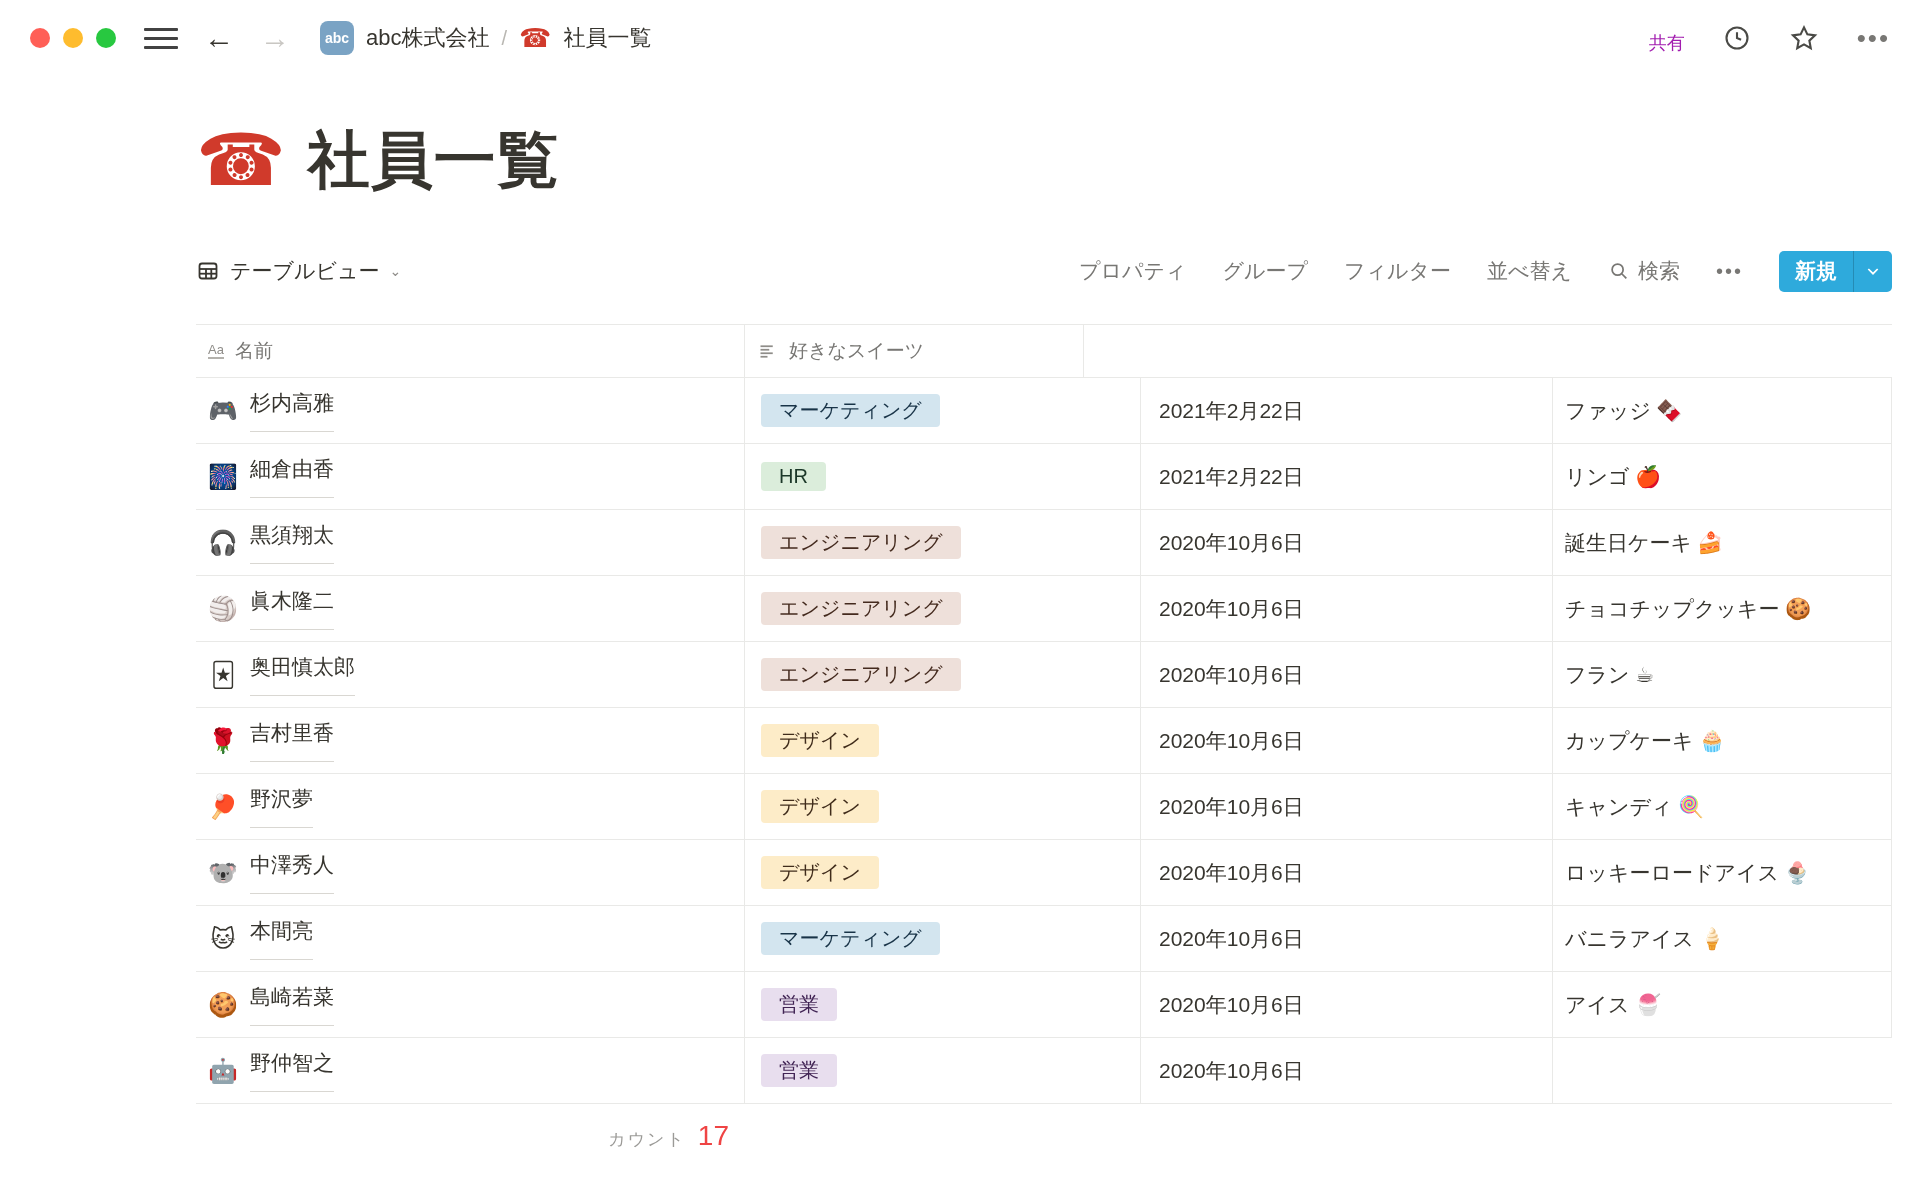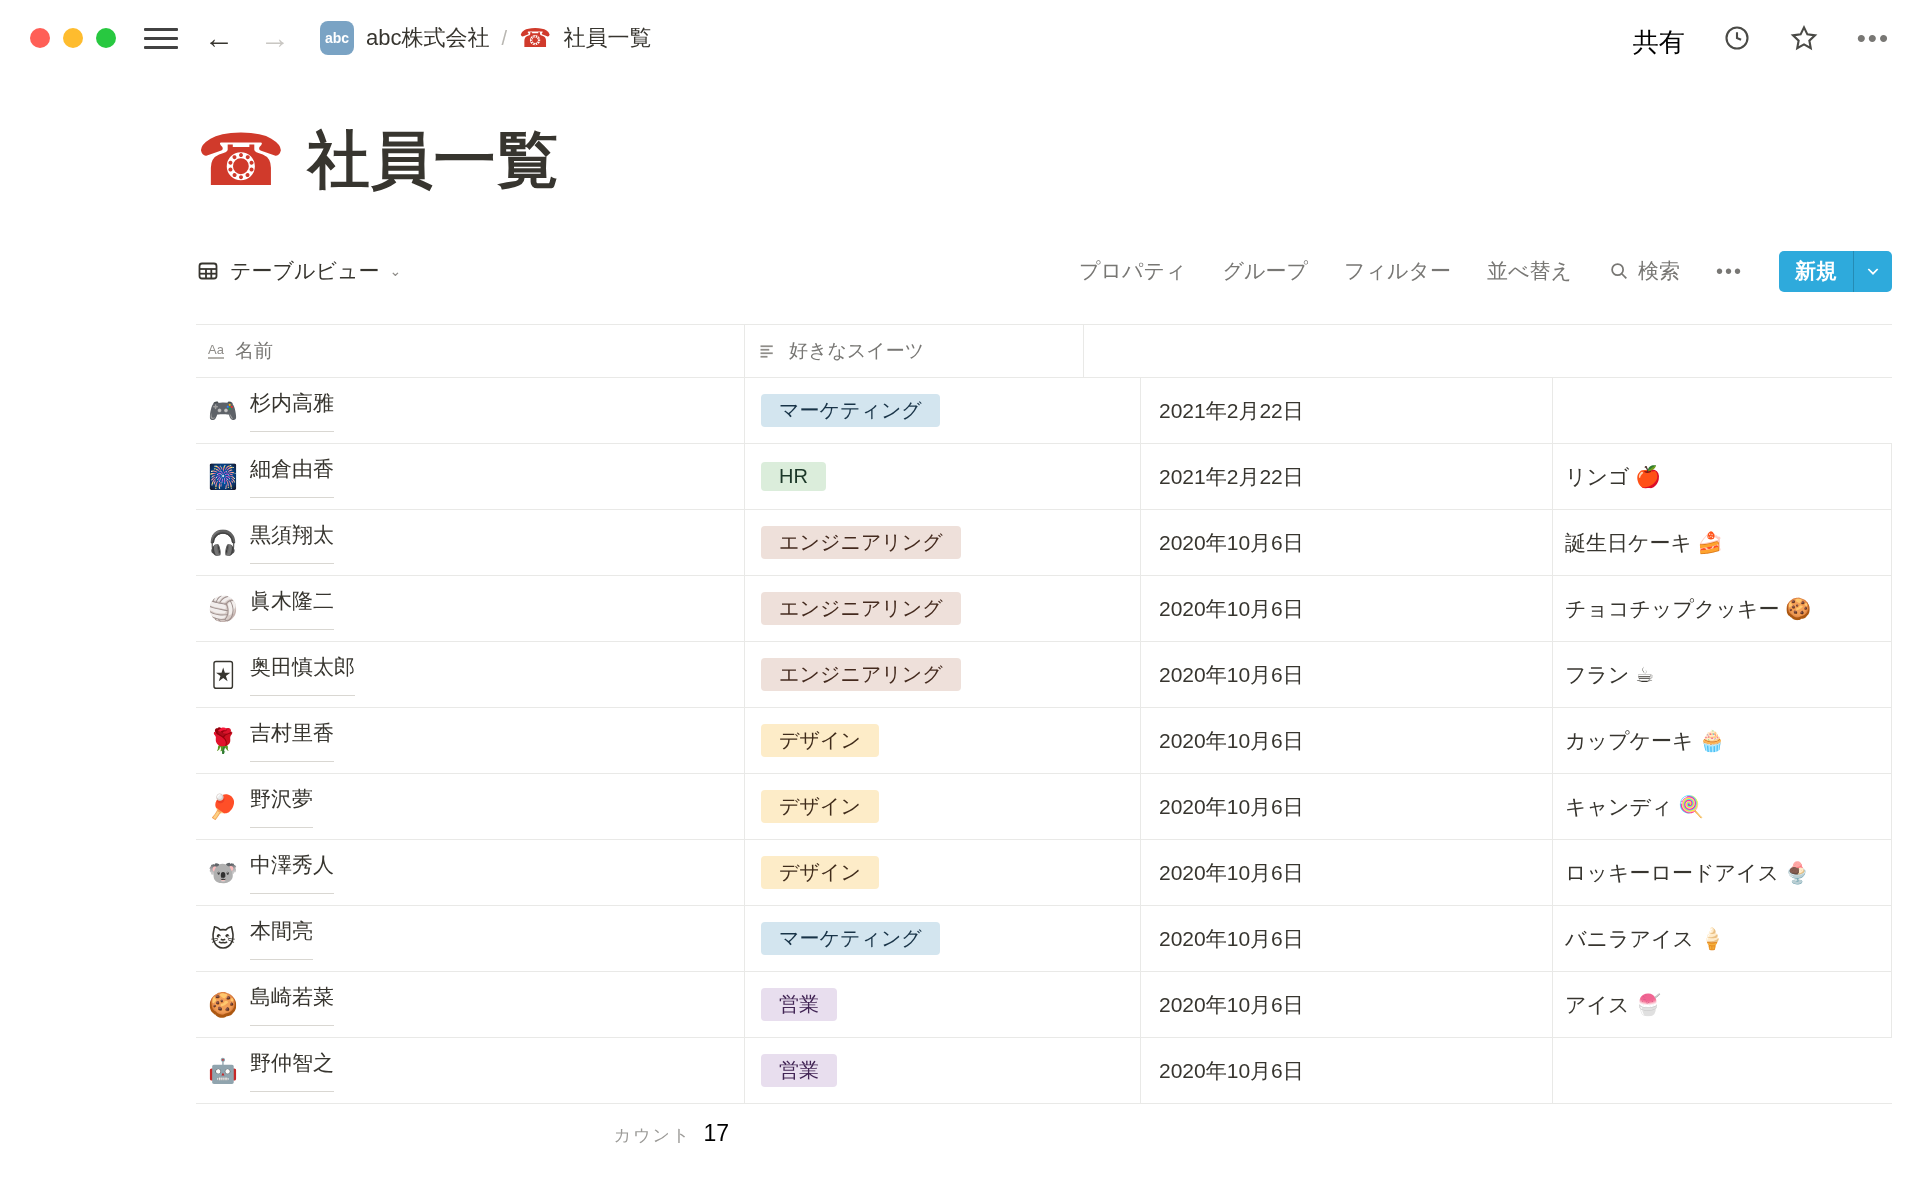--- a/index.html
+++ b/index.html
@@ -19,21 +19,21 @@
   .hamburger i { display:block; height:3px; background:#424242; border-radius:1px; }
   .navarrow { margin-left:26px; font-size:30px; line-height:1; color:#37352f; cursor:pointer; }
   .navarrow.fwd { color:#c9c7c3; }
   .breadcrumb { margin-left:30px; display:flex; align-items:center; gap:12px; font-size:22px; }
   .ws-icon { width:34px; height:34px; border-radius:8px; background:#7aa3c4; color:#fff;
              display:flex; align-items:center; justify-content:center; font-size:14px; font-weight:700; }
   .crumb { font-weight:500; color:#37352f; cursor:pointer; }
   .crumb-sep { color:#b9b7b2; font-size:20px; }
   .phone-sm { color:#d03a2b; font-size:26px; }
   .topbar-right { margin-left:auto; display:flex; align-items:center; gap:38px; }
-  .share-btn { font-size:26px; color:#000000; cursor:pointer;margin-top:9px; }
+  .share-btn { font-size:18px; color:#a21caf; cursor:pointer;margin-top:9px; }
   .icon-btn { display:flex; align-items:center; justify-content:center; cursor:pointer; }
   .icon-btn svg { stroke:#4a4a46; }
 
   
   .content { position:absolute; left:196px; top:118px; width:1696px; }
   .title-row { display:flex; align-items:center; gap:22px; }
   .title-emoji { font-size:72px; color:#d03a2b; line-height:1; }
   .page-title { font-size:62px; font-weight:700; letter-spacing:1px; }
 
   
@@ -72,21 +72,21 @@
   .tag-blue   { background:#d3e5ef; color:#183347; }
   .tag-green  { background:#dbeddb; color:#1c3829; }
   .tag-brown  { background:#eee0da; color:#442a1e; }
   .tag-yellow { background:#fdecc8; color:#402c1b; }
   .tag-purple { background:#e8deee; color:#412454; }
   .sweet, .jdate { white-space:nowrap; }
 
   .tfooter { width:549px; display:flex; justify-content:flex-end; align-items:baseline;
              gap:12px; padding:16px 16px 0 0; }
   .count-label { font-size:17px; color:#9b9a97; letter-spacing:2px; }
-  .count-value { font-size:23px; color:#000000; }
+  .count-value { font-size:28px; color:#ef4444; }
 </style>
 </head>
 <body>
 
 <div class="topbar">
   <div class="traffic">
     <span class="light red"></span>
     <span class="light yellow"></span>
     <span class="light green"></span>
   </div>
@@ -190,20 +190,23 @@
     <div class="cell c1">
       <span class="avatar">🎮</span>
       <span class="pname">杉内高雅</span>
     </div>
     <div class="cell c2">
       <span class="tag tag-blue">マーケティング</span>
     </div>
     <div class="cell c3">
       <span class="jdate">2021年2月22日</span>
     </div>
+    <div class="cell c4">
+      <span class="sweet">ファッジ 🍫</span>
+    </div>
   </div>
 
   <div class="row">
     <div class="cell c1">
       <span class="avatar">🎆</span>
       <span class="pname">細倉由香</span>
     </div>
     <div class="cell c2">
       <span class="tag tag-green">HR</span>
     </div>

